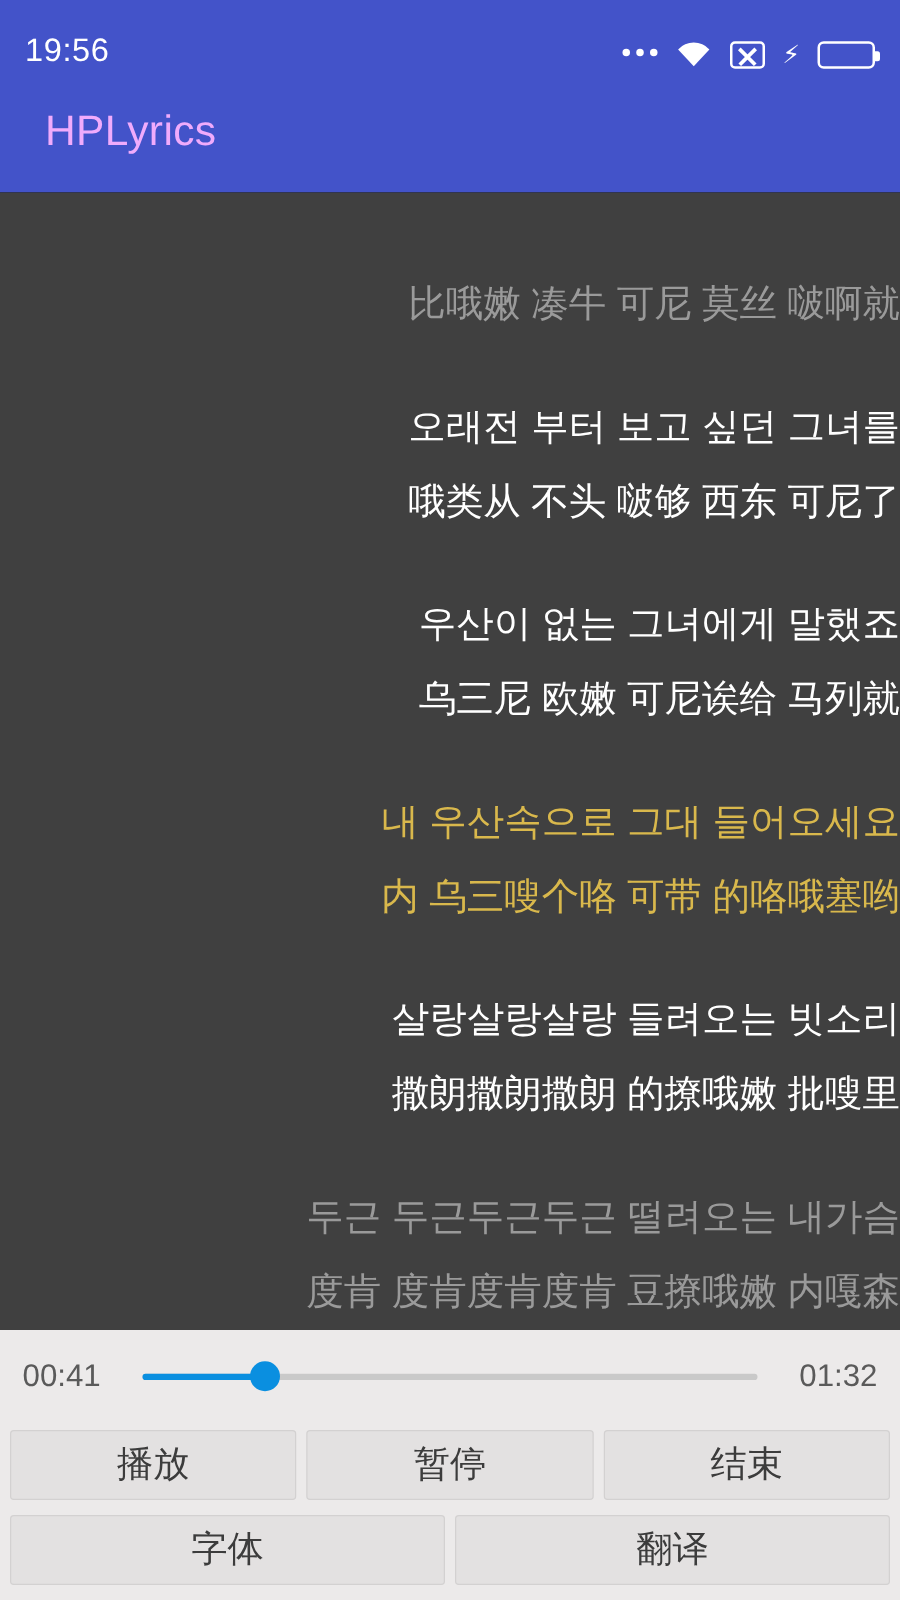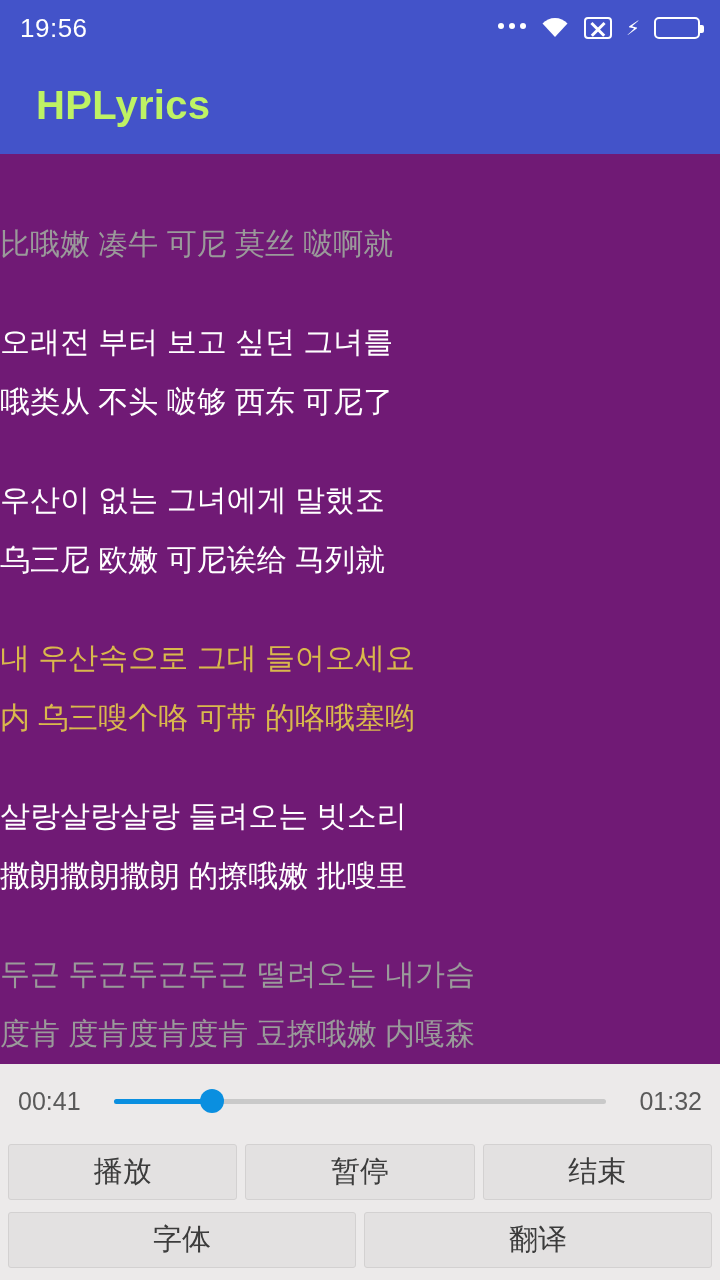--- a/index.html
+++ b/index.html
@@ -21,21 +21,21 @@
     background: #000000;
     display: flex;
     flex-direction: column;
   }
 
   
   .statusbar {
     height: 56px;
     background: #4353c9;
     display: flex;
-    align-items: center;
+    align-items: flex-end;
     justify-content: space-between;
     padding: 0 20px;
     box-sizing: border-box;
     color: #ffffff;
     flex: 0 0 auto;
   }
   .status-clock {
     font-size: 26px;
     letter-spacing: 0.5px;
   }
@@ -105,34 +105,34 @@
   .appbar {
     height: 98px;
     background: #4353c9;
     display: flex;
     align-items: center;
     padding: 0 36px;
     box-sizing: border-box;
     flex: 0 0 auto;
   }
   .app-title {
-    color: #bef264;
-    font-size: 40px;
-    font-weight: bold;
+    color: #f0abfc;
+    font-size: 34px;
+    font-weight: normal;
     letter-spacing: 0.3px;
   }
 
   
   .lyrics {
     flex: 1 1 auto;
-    background: #701a75;
+    background: #404040;
     overflow: hidden;
     padding: 60px 0 10px 0;
     box-sizing: border-box;
-    text-align: left;
+    text-align: right;
   }
   .line {
     font-size: 30px;
     line-height: 60px;
     white-space: nowrap;
   }
   .line.dim      { color: #9a9a9a; }
   .line.normal   { color: #ffffff; }
   .line.active   { color: #d9b84c; }
   .gap { height: 38px; }

